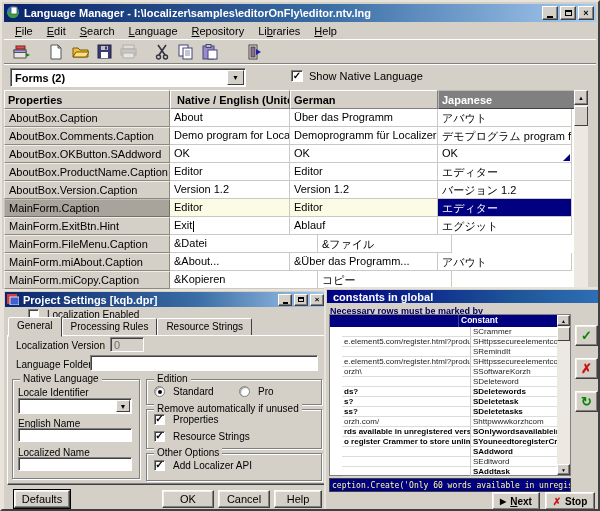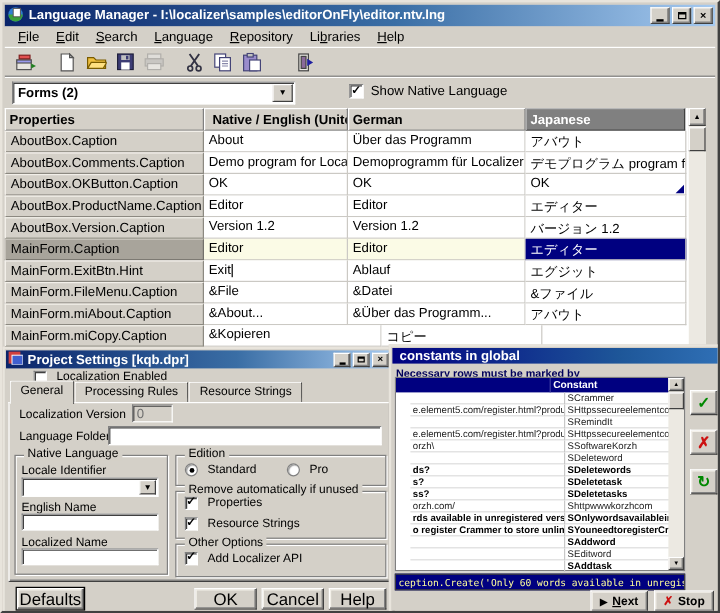--- a/index.html
+++ b/index.html
@@ -46,21 +46,21 @@
     font-size:10px; font-weight:bold; line-height:10px; }
   .cb span { margin-top:-1px; }
   .showlang { position:absolute; left:287px; top:6px; display:flex; align-items:center; gap:6px; }
 
   
   .grid { position:absolute; left:2px; top:88px; width:584px; height:199px; background:#fff; }
   .grid-header { display:flex; height:19px; }
   .hcell { background:#d4d0c8; border:1px solid; border-color:#fff #808080 #808080 #fff;
     font-weight:bold; padding:2px 3px; display:flex; align-items:center; gap:3px; overflow:hidden; white-space:nowrap; }
   .hdark { background:#808080; color:#fff; border-color:#b8b8b8 #404040 #404040 #b8b8b8; }
-  .w-prop{width:166px;} .w-nat{width:120px;} .w-ger{width:148px;} .w-jap{width:133px;}
+  .w-prop{width:166px;} .w-nat{width:120px;} .w-ger{width:148px;} .w-jap{width:149px;}
   .grid-row { display:flex; height:18px; }
   .gcell { padding:2px 4px; overflow:hidden; white-space:nowrap; font-size:11px; }
   .cprop { width:166px; background:#d4d0c8; border:1px solid; border-color:#f2efe9 #8c8981 #8c8981 #f2efe9; }
   .propsel { background:#a8a49b; border-color:#c4c0b8 #73706a #73706a #c4c0b8; }
   .cnat{width:120px;} .cger{width:148px;} .cjap{width:134px; position:relative;}
   .cnat,.cger,.cjap { background:#fff; border-right:1px solid #cbc9c4; border-bottom:1px solid #cbc9c4; }
   .rowsel .cnat,.rowsel .cger { background:#fbfbe6; }
   .cellsel { background:#000080 !important; color:#fff; }
   .caret { display:inline-block; width:1px; height:11px; background:#000; vertical-align:middle; margin-left:1px; }
   .note-tri { position:absolute; right:1px; bottom:1px; width:0; height:0;
@@ -78,21 +78,21 @@
   .field { background:#fff; border:1px solid; border-color:#808080 #fff #fff #808080;
     box-shadow:inset 1px 1px 0 #404040; font-size:11px; padding:1px 3px; font-family:"Liberation Sans",sans-serif; }
   .field:disabled { background:#d4d0c8; color:#707070; }
   .group { position:absolute; border:1px solid #808080; box-shadow:inset 1px 1px 0 #fff, 1px 1px 0 #fff; }
   .group-label { position:absolute; top:-7px; left:7px; background:#d4d0c8; padding:0 3px; font-size:10px; }
   .radio { width:11px; height:11px; border-radius:50%; background:#fff; border:1px solid #808080;
     box-shadow:inset 1px 1px 1px #9a9a9a; display:inline-block; position:relative; }
   .radio.sel::after { content:""; position:absolute; left:3px; top:3px; width:4px; height:4px;
     border-radius:50%; background:#000; }
   .btn { background:#d4d0c8; border:1px solid; border-color:#fff #404040 #404040 #fff;
-    box-shadow:inset -1px -1px 0 #808080, inset 1px 1px 0 #f4f1ea; font-size:14px;
+    box-shadow:inset -1px -1px 0 #808080, inset 1px 1px 0 #f4f1ea; font-size:11px;
     font-family:"Liberation Sans",sans-serif; }
   .btn-default { outline:1px solid #000; }
   .opt { position:absolute; display:flex; align-items:center; gap:8px; font-size:10px; white-space:nowrap;text-align:right; }
 
   
   #proj { left:0; top:287px; width:327px; height:224px; }
   #proj .dlg-title { background:linear-gradient(90deg,#0a246a,#3a6ea5 60%,#a6caf0); }
   .tabs { position:absolute; left:4px; top:28px; display:flex; align-items:flex-end; height:17px; }
   .tab { background:#d4d0c8; border:1px solid; border-color:#fff #404040 transparent #fff;
     padding:2px 8px 3px; font-size:10px; border-radius:2px 2px 0 0; }
@@ -275,21 +275,21 @@
           <div class="gcell cger">Über das Programm</div>
           <div class="gcell cjap">アバウト</div>
         </div>
         <div class="grid-row">
           <div class="gcell cprop">AboutBox.Comments.Caption</div>
           <div class="gcell cnat">Demo program for Localize</div>
           <div class="gcell cger">Demoprogramm für Localizer</div>
           <div class="gcell cjap">デモプログラム program for Lo</div>
         </div>
         <div class="grid-row">
-          <div class="gcell cprop">AboutBox.OKButton.Caption</div>
+          <div class="gcell cprop">AboutBox.OKButton.SAddword</div>
           <div class="gcell cnat">OK</div>
           <div class="gcell cger">OK</div>
           <div class="gcell cjap">OK<span class="note-tri"></span></div>
         </div>
         <div class="grid-row">
           <div class="gcell cprop">AboutBox.ProductName.Caption</div>
           <div class="gcell cnat">Editor</div>
           <div class="gcell cger">Editor</div>
           <div class="gcell cjap">エディター</div>
         </div>
@@ -306,21 +306,20 @@
           <div class="gcell cjap cellsel">エディター</div>
         </div>
         <div class="grid-row">
           <div class="gcell cprop">MainForm.ExitBtn.Hint</div>
           <div class="gcell cnat">Exit<span class="caret"></span></div>
           <div class="gcell cger">Ablauf</div>
           <div class="gcell cjap">エグジット</div>
         </div>
         <div class="grid-row">
           <div class="gcell cprop">MainForm.FileMenu.Caption</div>
-          <div class="gcell cnat">&amp;File</div>
           <div class="gcell cger">&amp;Datei</div>
           <div class="gcell cjap">&amp;ファイル</div>
         </div>
         <div class="grid-row">
           <div class="gcell cprop">MainForm.miAbout.Caption</div>
           <div class="gcell cnat">&amp;About...</div>
           <div class="gcell cger">&amp;Über das Programm...</div>
           <div class="gcell cjap">アバウト</div>
         </div>
         <div class="grid-row">

